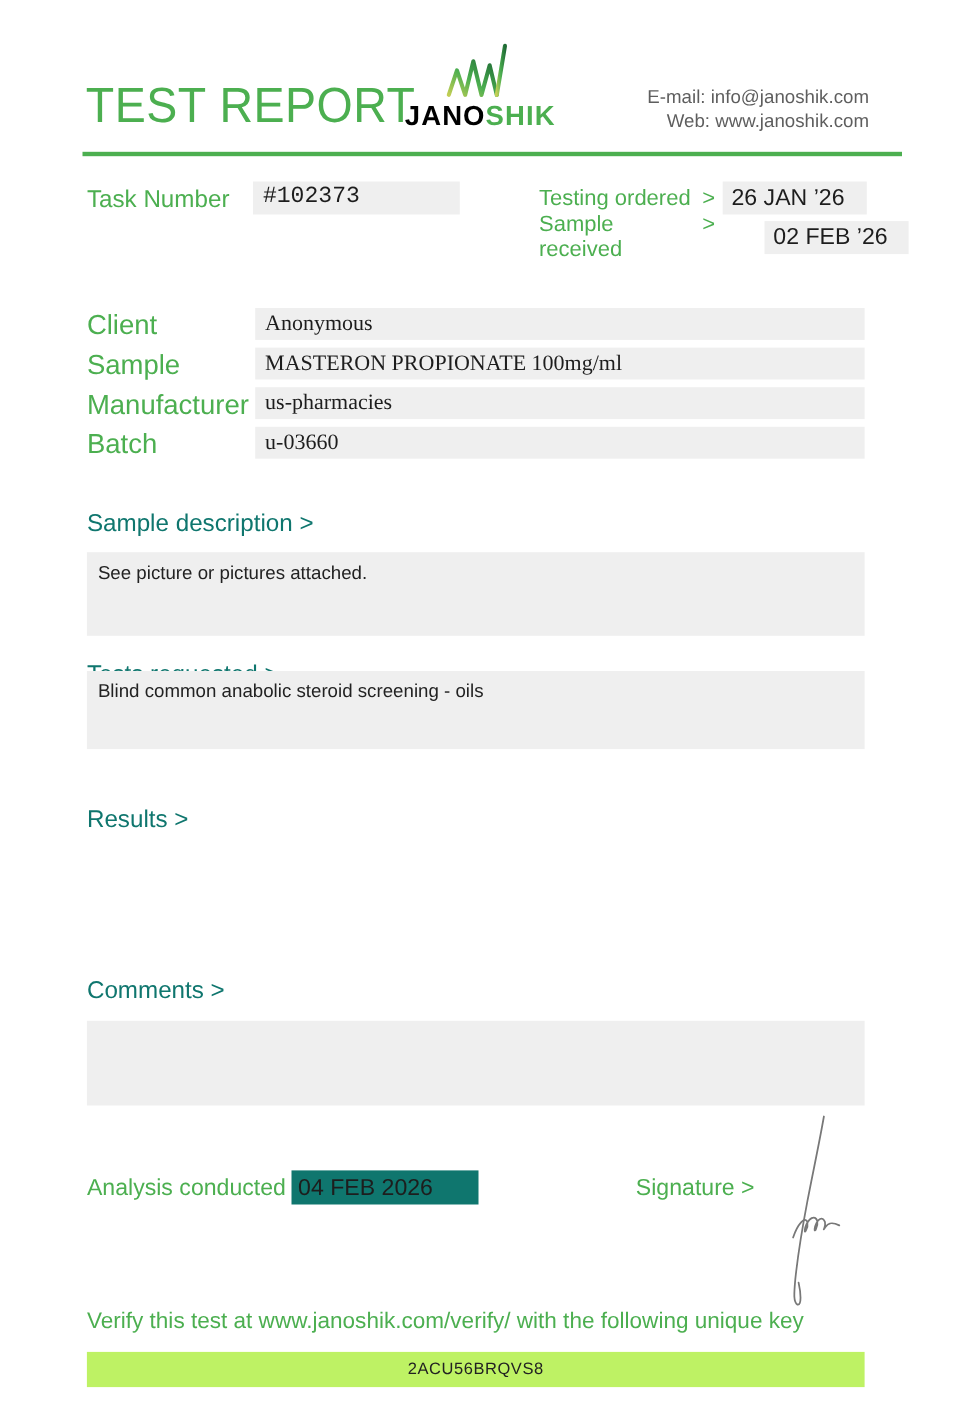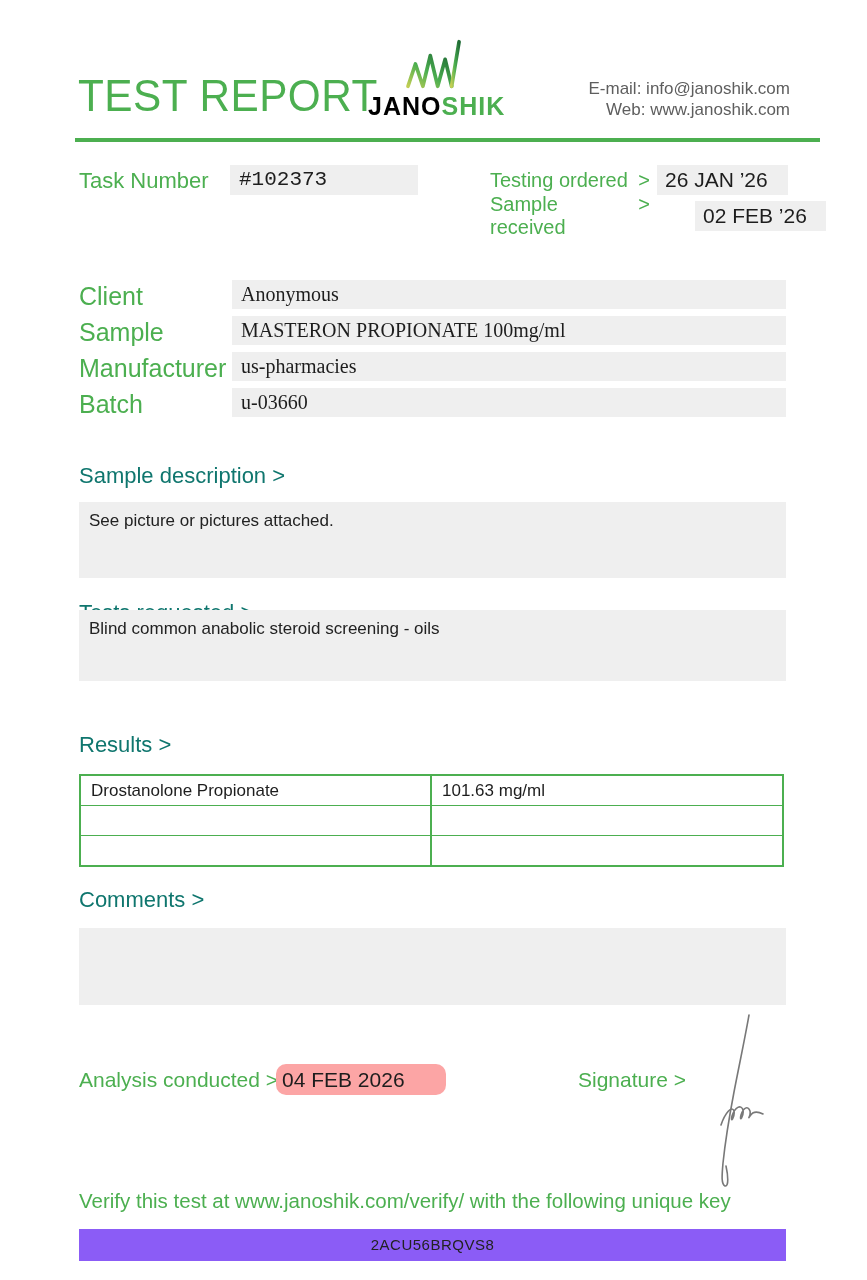--- a/index.html
+++ b/index.html
@@ -75,29 +75,29 @@
     display:flex; flex-direction:column; box-sizing:border-box;
   }
   .rt-row { display:flex; height:29px; border-bottom:1px solid #4caf50; }
   .rt-row:last-child { border-bottom:none; }
   .rt-cell { font-size:17px; line-height:29px; padding-left:10px; white-space:nowrap; overflow:hidden; }
   .rt-cell.substance { width:351px; border-right:2px solid #4caf50; box-sizing:border-box; }
   .rt-cell.amount { flex:1; }
 
   
   .analysis-label { position:absolute; left:79px; top:1068px; font-size:21px; }
-  .analysis-value { position:absolute; left:276px; top:1064px; width:170px; height:31px;
-                    background:#fca5a5; font-size:21px; line-height:31px; padding-left:6px;
-                    box-sizing:border-box; white-space:nowrap;border-radius:10px; }
+  .analysis-value { position:absolute; left:265px; top:1064px; width:170px; height:31px;
+                    background:#0f766e; font-size:21px; line-height:31px; padding-left:6px;
+                    box-sizing:border-box; white-space:nowrap; }
   .signature-label { position:absolute; left:578px; top:1068px; font-size:21px; }
   .signature { position:absolute; left:692px; top:1012px; }
   .verify-text { position:absolute; left:79px; top:1189px; width:720px;
                  font-size:20.5px; color:#4caf50; white-space:nowrap; }
   .key-box { position:absolute; left:79px; top:1229px; width:707px; height:32px;
-             background:#8b5cf6; text-align:center; font-size:15px; line-height:32px;
+             background:#bef264; text-align:center; font-size:15px; line-height:32px;
              letter-spacing:0.5px; color:#222; }
 </style>
 </head>
 <body>
 
 <div class="page">
 
   <div class="title">TEST REPORT</div>
 
   <div class="brand">
@@ -166,34 +166,20 @@
     <div class="val value-box">u-03660</div>
   </div>
 
   <div class="section-heading h-desc">Sample description &gt;</div>
   <div class="content-box box-desc">See picture or pictures attached.</div>
 
   <div class="section-heading h-tests">Tests requested &gt;</div>
   <div class="content-box box-tests">Blind common anabolic steroid screening - oils</div>
 
   <div class="section-heading h-results">Results &gt;</div>
-  <div class="results-table">
-    <div class="rt-row">
-      <div class="rt-cell substance">Drostanolone Propionate</div>
-      <div class="rt-cell amount">101.63 mg/ml</div>
-    </div>
-    <div class="rt-row">
-      <div class="rt-cell substance"></div>
-      <div class="rt-cell amount"></div>
-    </div>
-    <div class="rt-row">
-      <div class="rt-cell substance"></div>
-      <div class="rt-cell amount"></div>
-    </div>
-  </div>
 
   <div class="section-heading h-comments">Comments &gt;</div>
   <div class="content-box box-comments"></div>
 
   <div class="analysis-label green-label">Analysis conducted &gt;</div>
   <div class="analysis-value">04 FEB 2026</div>
 
   <div class="signature-label green-label">Signature &gt;</div>
   <div class="signature">
     <svg width="80" height="180" viewBox="0 0 80 180">

